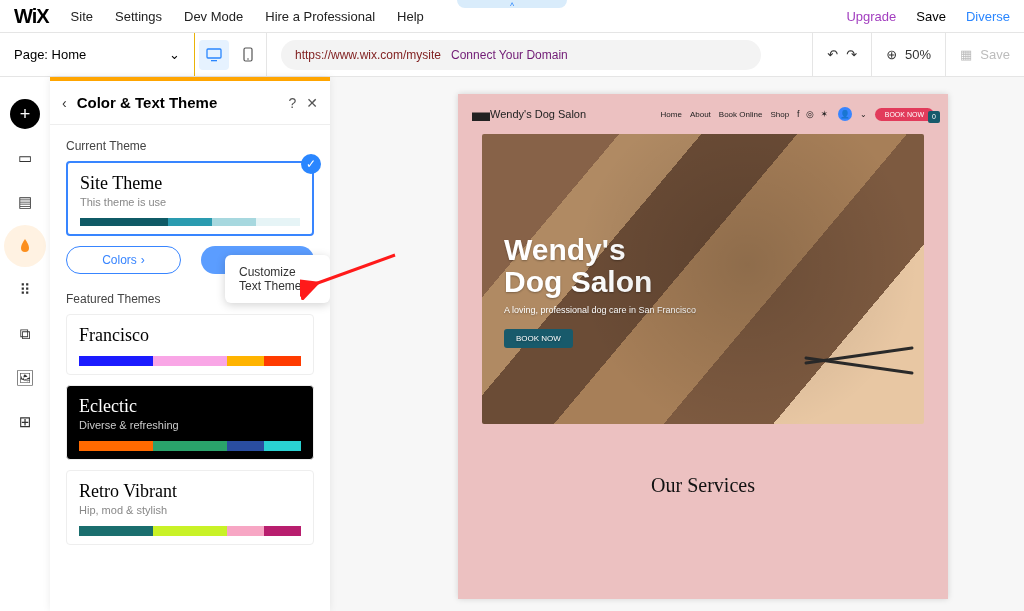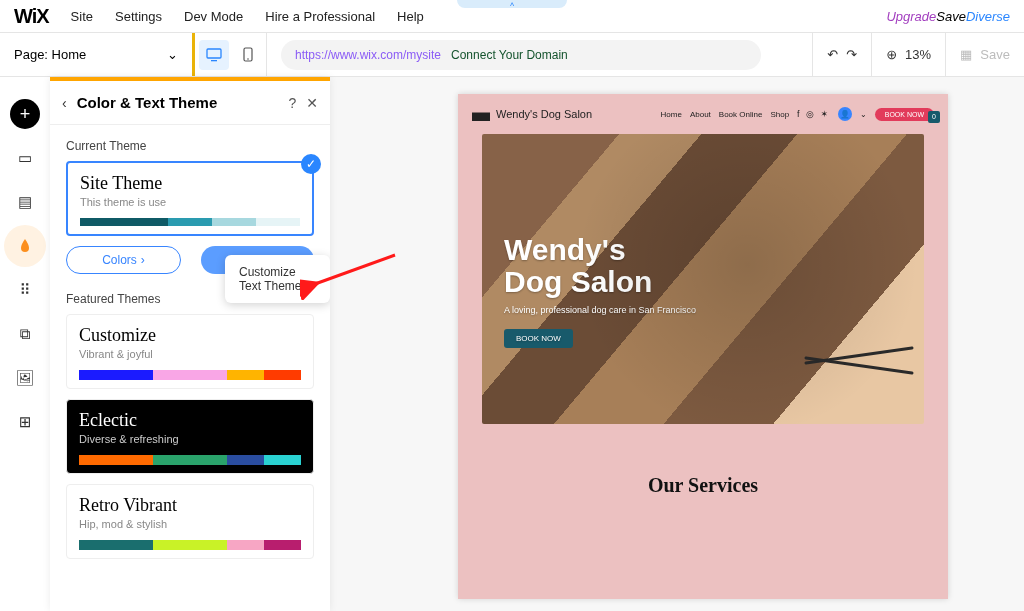--- a/index.html
+++ b/index.html
@@ -3,35 +3,35 @@
 <meta charset="utf-8">
 <style>
   * { box-sizing: border-box; margin: 0; padding: 0; font-family: -apple-system, "Helvetica Neue", Arial, sans-serif; }
   body { width: 1024px; height: 611px; overflow: hidden; background: #fff; position: relative; }
 
   
   .topbar { height: 33px; display:flex; align-items:center; justify-content:space-between; padding:0 14px; border-bottom:1px solid #e5e5e5; }
   .topbar-left { display:flex; align-items:center; gap:22px; }
   .wix-logo { font-weight:900; font-size:20px; letter-spacing:-1px; }
   .menu-item { font-size:13px; color:#222; cursor:pointer; }
-  .topbar-right { display:flex; align-items:center; font-size:13px;font-style:italic; }
+  .topbar-right { display:flex; align-items:center; gap:20px; font-size:13px; }
   .upgrade { color:#a23ebf; }
   .preview { color:#2a86ff; }
   .topbar-center-notch { position:absolute; top:0; left:50%; transform:translateX(-50%); width:110px; height:8px; background:#d9ecfb; border-radius:0 0 8px 8px; display:flex; align-items:center; justify-content:center; font-size:8px; color:#2a86ff;}
 
   
   .toolbar { height:44px; display:flex; align-items:center; border-bottom:1px solid #e5e5e5; }
-  .page-select { width:195px; height:100%; display:flex; align-items:center; padding:0 14px; font-size:13px; justify-content:space-between; border-right:3px solid #eab308;}
+  .page-select { width:195px; height:100%; display:flex; align-items:center; padding:0 14px; font-size:13px; justify-content:space-between; border-right:1px solid #eab308;}
   .device-toggle { width:72px; height:100%; display:flex; align-items:center; justify-content:center; gap:4px; border-right:1px solid #e5e5e5;}
   .dev-btn { width:30px; height:30px; border-radius:4px; display:flex; align-items:center; justify-content:center; color:#555; font-size:15px;}
   .dev-btn.active{ background:#e6f2ff; color:#2a86ff; }
   .urlbar { flex:1; display:flex; align-items:center; padding:0 14px; }
   .url-pill { background:#f3f3f3; border-radius:18px; height:30px; display:flex; align-items:center; padding:0 14px; font-size:12px; gap:10px; flex:1; max-width:480px;}
-  .url-pill .domain { color:#8b5cf6; }
-  .url-pill .connect { color:#14532d; }
+  .url-pill .domain { color:#7f1d1d; }
+  .url-pill .connect { color:#701a75; }
   .tool-right { display:flex; align-items:center; height:100%; }
   .tool-cell { height:100%; display:flex; align-items:center; padding:0 14px; border-left:1px solid #e5e5e5; font-size:13px; gap:8px; color:#333;}
   .tool-cell.dim{ color:#bcbcbc; }
 
   
   .leftrail { position:absolute; left:0; top:77px; width:50px; height:534px; background:#fff; display:flex; flex-direction:column; align-items:center; gap:14px; padding-top:22px; }
   .rail-btn { width:30px; height:30px; border-radius:50%; display:flex; align-items:center; justify-content:center; color:#333; font-size:15px; }
   .rail-btn.plus{ background:#000; color:#fff; font-size:18px;}
   .rail-btn.design{ background:#fff2e2; color:#fc8f1e; box-shadow:0 0 0 6px #fff2e2;}
 
@@ -62,40 +62,40 @@
   .featured.dark .fdesc{ color:#ccc;}
   .featured .fdesc{ font-size:11px; color:#888; margin-top:2px;}
   .featured .fsw{ height:10px; display:flex; margin-top:10px;}
   .featured .fsw span{ flex:1;}
   .featured.dark{ background:#000; }
 
   
   .canvas-shadow { position:absolute; left:330px; top:77px; right:0; bottom:0; background:#f7f7f7; }
   .canvas { position:absolute; left:458px; top:94px; width:490px; height:505px; background:#ecc1c1; box-shadow:0 0 6px rgba(0,0,0,.15); overflow:hidden;}
   .site-header{ height:40px; display:flex; align-items:center; justify-content:space-between; padding:0 14px; font-size:9px; color:#222;}
-  .brand{ display:flex; align-items:center; gap:6px; font-family:Georgia,serif; font-size:11px;}
+  .brand{ display:flex; align-items:center; font-family:Georgia,serif; font-size:11px;}
   .comb{ width:18px; height:14px; background:#222; clip-path:polygon(0 40%,100% 40%,100% 100%,0 100%); position:relative;}
   .comb::after{ content:""; position:absolute; top:100%; left:0; width:100%; height:4px; background:repeating-linear-gradient(90deg,#222 0 2px,transparent 2px 4px);}
   .nav-right{ display:flex; align-items:center; gap:8px;}
   .nav-link{ font-size:8px;}
   .social{ font-size:9px; letter-spacing:2px;}
   .avatar{ width:14px; height:14px; border-radius:50%; background:#3885ff; color:#fff; font-size:8px; display:flex; align-items:center; justify-content:center;}
   .book-pill{ background:#e23b5b; color:#fff; font-size:7px; padding:3px 10px; border-radius:10px; position:relative;}
   .book-pill .zero{ position:absolute; right:-6px; top:3px; background:#185a6b; color:#fff; width:12px; height:12px; border-radius:2px; font-size:7px; display:flex; align-items:center; justify-content:center;}
   .hero{ margin:0 24px; height:290px; border-radius:2px; background:linear-gradient(130deg,#876248 0 20%,#b08a63 20% 32%,#6b4c36 32% 46%,#a77f58 46% 62%,#7d5a40 62% 78%,#e8c7a3 78% 100%); position:relative; overflow:hidden;}
   .hero::after{ content:""; position:absolute; inset:0; background:radial-gradient(circle at 60% 45%,rgba(0,0,0,.15),transparent 55%);}
   .hero-text{ position:absolute; left:22px; top:100px; color:#fff; text-shadow:0 1px 2px rgba(0,0,0,.3);}
   .hero-title{ font-family:Georgia,serif; font-size:30px; line-height:1.05; font-weight:700;}
   .hero-sub{ font-size:9px; margin-top:8px;}
   .hero-cta{ display:inline-block; margin-top:14px; background:#185a6b; color:#fff; font-size:8px; padding:5px 12px; border-radius:3px;}
   .scissors{ position:absolute; right:10px; bottom:40px; width:130px; height:50px;}
   .scissors::before,.scissors::after{ content:""; position:absolute; width:110px; height:3px; background:#2a2a2a; left:20px; border-radius:2px;}
   .scissors::before{ top:20px; transform:rotate(-8deg);}
   .scissors::after{ top:30px; transform:rotate(8deg);}
-  .services{ text-align:center; font-family:Georgia,serif; font-weight:700; font-size:20px; margin-top:50px; color:#111;}
+  .services{ text-align:center; font-family:Georgia,serif; font-weight:400; font-size:20px; margin-top:50px; color:#111;}
 
   
   .arrow{ position:absolute; left:300px; top:250px; width:100px; height:50px; pointer-events:none; z-index:6;}
 </style>
 </head>
 <body>
 
 <div class="topbar-center-notch">˄</div>
 
 <div class="topbar">
@@ -139,21 +139,21 @@
       <span class="connect">Connect Your Domain</span>
     </div>
   </div>
   <div class="tool-right">
     <div class="tool-cell">
       <span>↶</span>
       <span>↷</span>
     </div>
     <div class="tool-cell">
       <span>⊕</span>
-      <span>13%</span>
+      <span>50%</span>
     </div>
     <div class="tool-cell dim">
       <span>▦</span>
       <span>Save</span>
     </div>
   </div>
 </div>
 
 <div class="canvas-shadow"></div>
 
@@ -201,22 +201,21 @@
         </div>
       <div class="seg text">
           <span>Text</span>
           <span>›</span>
         </div>
     </div>
     <div class="section-label">Featured Themes</div>
     <div id="featured-list">
         <div class="featured">
           <div class="fpad">
-            <div class="fname">Customize</div>
-            <div class="fdesc">Vibrant &amp; joyful</div>
+            <div class="fname">Francisco</div>
             <div class="fsw">
               <span style="background: rgb(27, 27, 255);"></span>
               <span style="background: rgb(27, 27, 255);"></span>
               <span style="background: rgb(249, 166, 230);"></span>
               <span style="background: rgb(249, 166, 230);"></span>
               <span style="background: rgb(255, 180, 0);"></span>
               <span style="background: rgb(255, 59, 0);"></span>
             </div>
           </div>
         </div>

